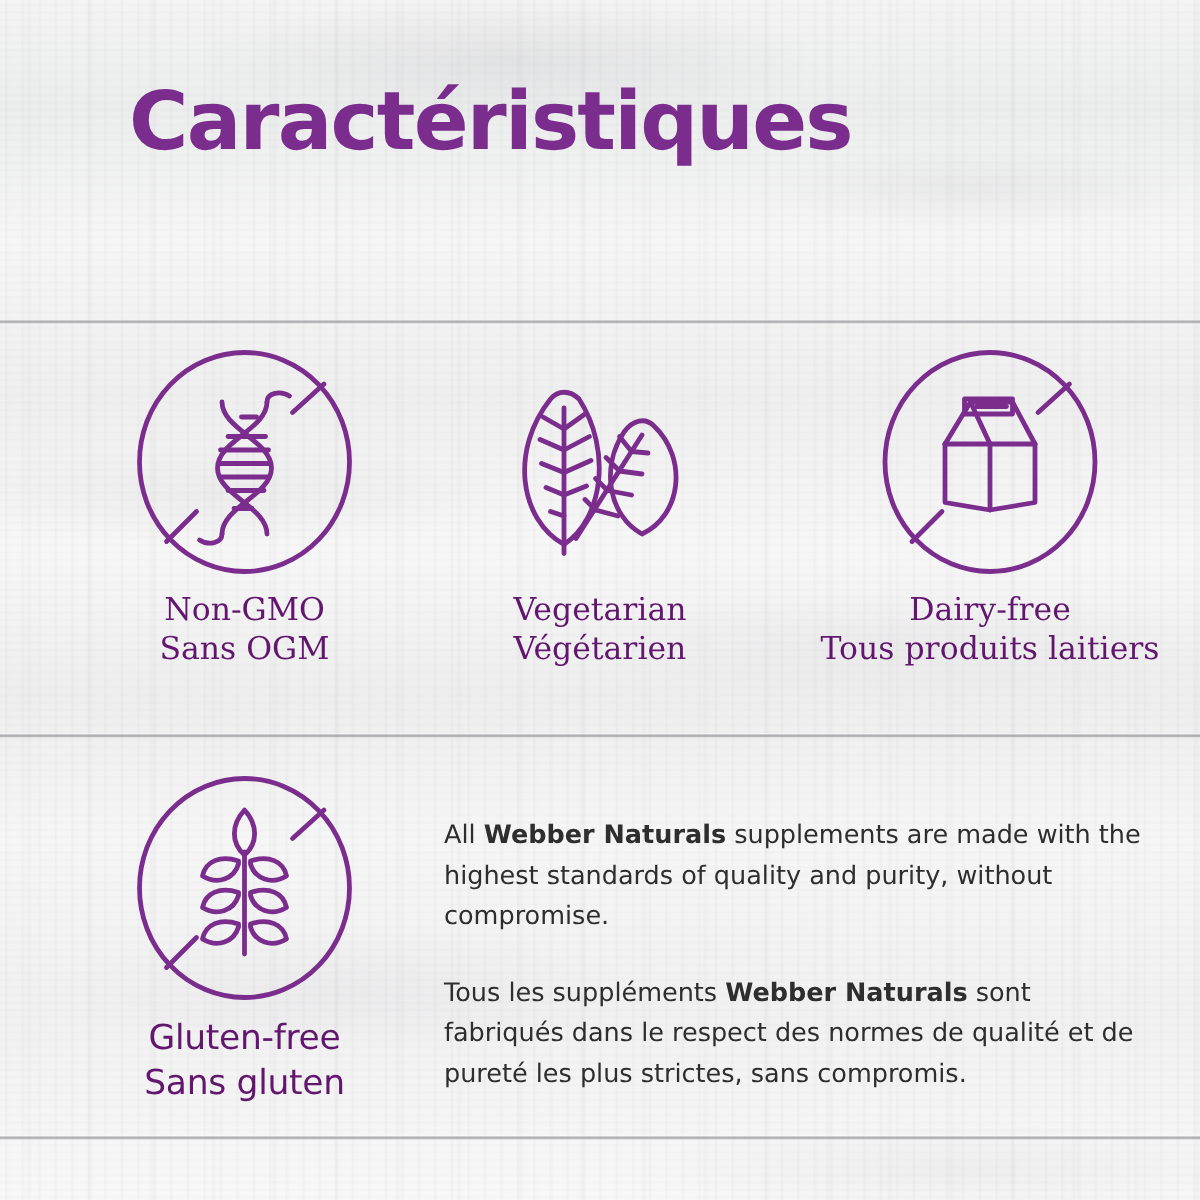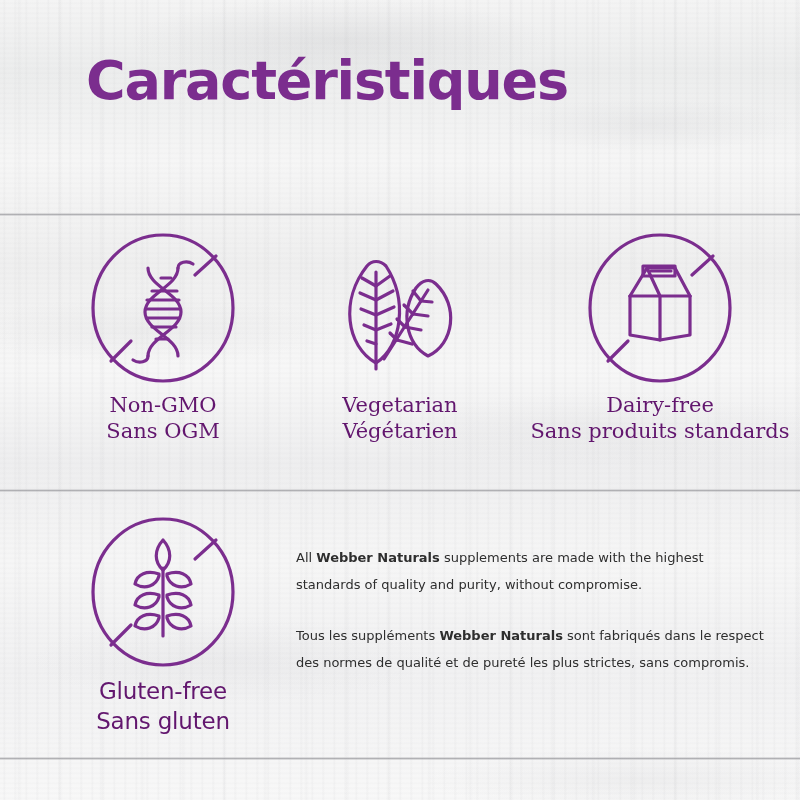--- a/index.html
+++ b/index.html
@@ -125,21 +125,21 @@
   #copy {
     position: absolute;
     left: 296px;
     top: 544px;
     width: 470px;
   }
   #copy p {
     margin: 0 0 24px 0;
     color: #2e2e2e;
     font-family: "DejaVu Sans", sans-serif;
-    font-size: 13px;
+    font-size: 17px;
     line-height: 27px;
   }
   #copy p:last-child { margin-bottom: 0; }
   #copy b { font-weight: bold; }
 </style>
 </head>
 <body>
 
 <div id="page">
 
@@ -225,21 +225,21 @@
         <line x1="80" y1="68" x2="80" y2="112"></line>
 
         <path d="M50 68 L67 40 L95 40 L110 68"></path>
         <path d="M80 68 L67 40"></path>
 
         <path d="M63 38 L63 48 L95 48 L95 38 Z"></path>
         <path d="M71 43 L91 43"></path>
       </svg>
     </span>
     <div class="feature-label">Dairy-free</div>
-    <div class="feature-label">Sans produits standards</div>
+    <div class="feature-label">Tous produits laitiers</div>
   </div>
 
   <div class="feature" style="left:48px; top:512px; width:230px;">
     <span class="icon-wrap">
       <svg width="160" height="160" viewBox="0 0 160 160" fill="none" stroke="#7b2d8e" stroke-width="3.2" stroke-linecap="round" stroke-linejoin="round">
         <ellipse cx="80" cy="80" rx="70" ry="73"></ellipse>
         <line x1="112" y1="47" x2="133" y2="28"></line>
         <line x1="48" y1="113" x2="28" y2="133"></line>
 
         <line x1="80" y1="56" x2="80" y2="124"></line>

